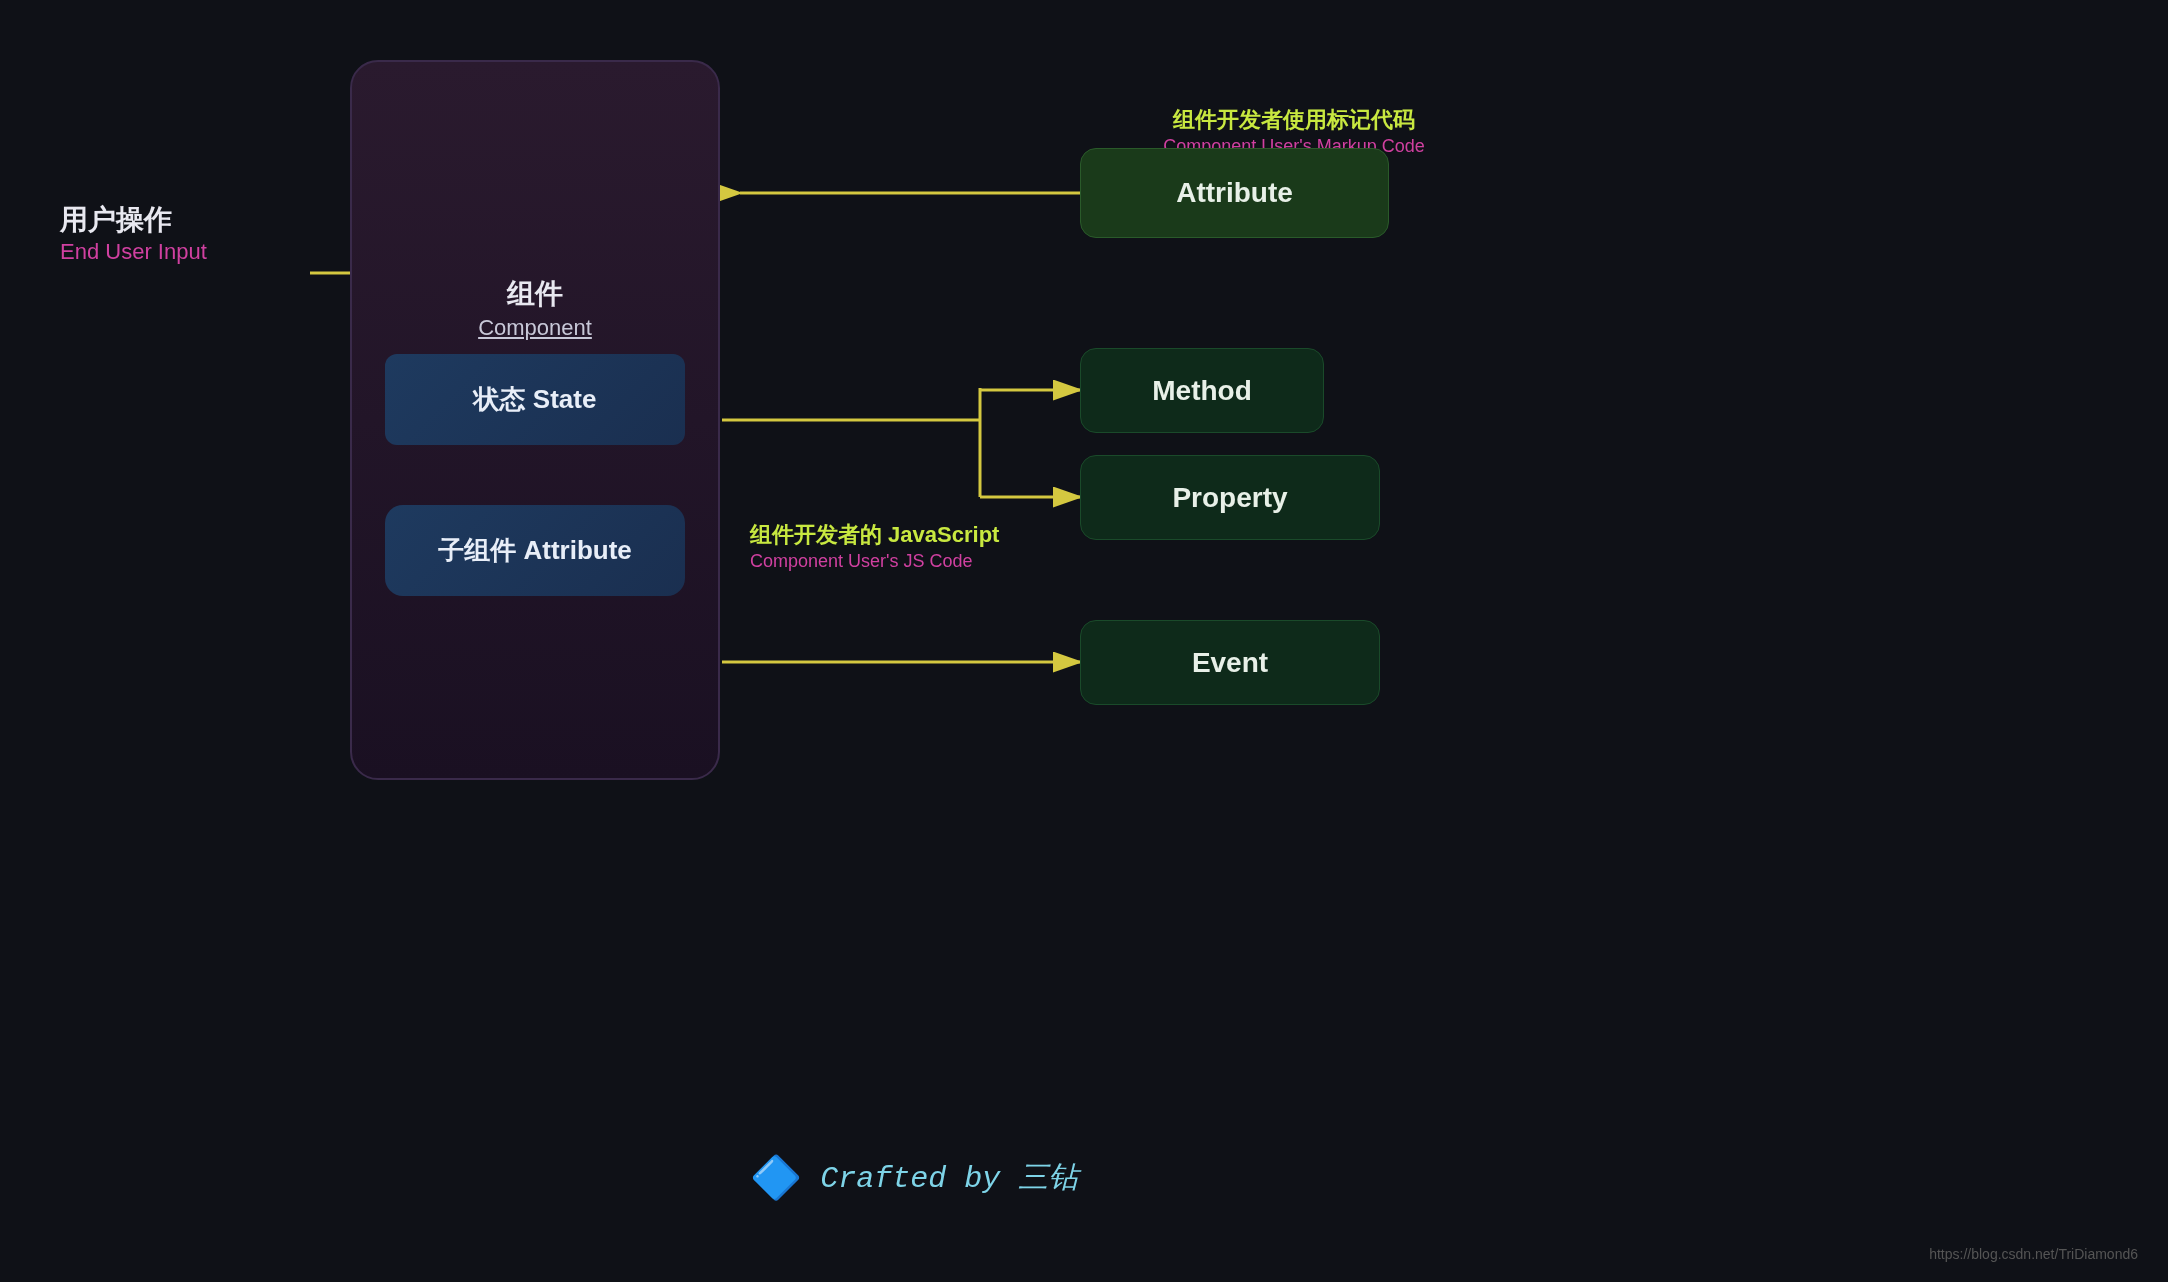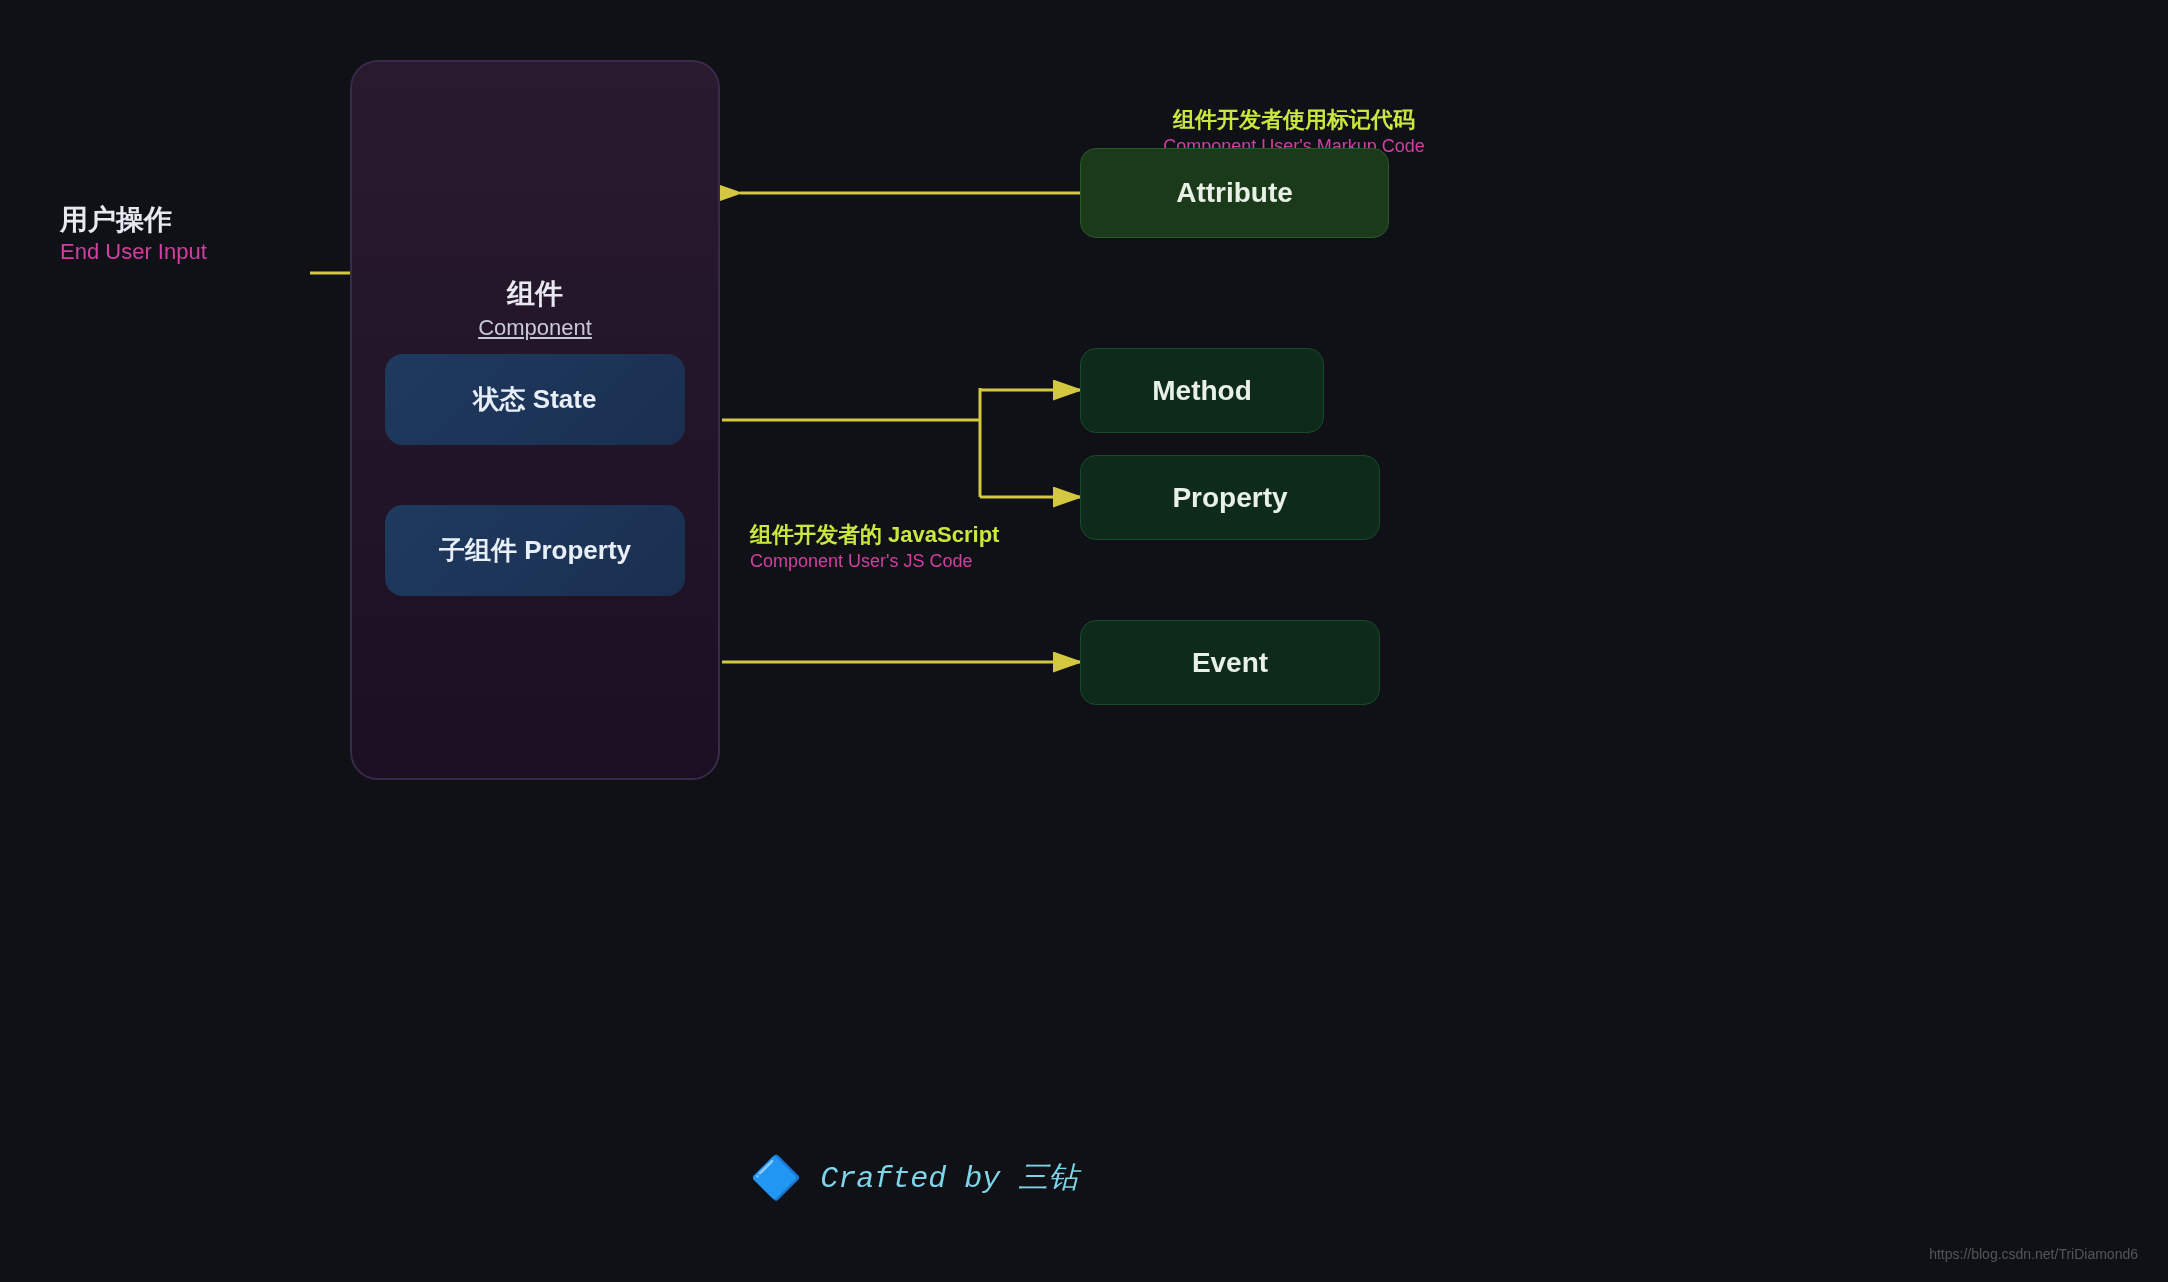--- a/index.html
+++ b/index.html
@@ -50,21 +50,21 @@
     .component-title-en {
       font-size: 22px;
       font-weight: 500;
       color: #c8c8d8;
       text-decoration: underline;
     }
 
     
     .state-box {
       background: linear-gradient(135deg, #1e3a5f 0%, #1a2f50 100%);
-      border-radius: 18px;
+      border-radius: 12px;
       width: 300px;
       padding: 28px 40px;
       text-align: center;
       margin-top: 10px;
     }
 
     .state-box-text {
       font-size: 26px;
       font-weight: 600;
       color: #e8eef8;
@@ -271,21 +271,21 @@
 
   <div class="component-box">
     <div class="component-title">
       <div class="component-title-cn">组件</div>
       <div class="component-title-en">Component</div>
     </div>
     <div class="state-box">
       <span class="state-box-text">状态 State</span>
     </div>
     <div class="children-box">
-      <span class="children-box-text">子组件 Property</span>
+      <span class="children-box-text">子组件 Attribute</span>
     </div>
   </div>
 
   <div class="top-right-label">
     <span class="label-cn">组件开发者使用标记代码</span>
     <span class="label-en">Component User's Markup Code</span>
   </div>
 
   <div class="right-box attribute-box">
     <span class="right-box-text">Attribute</span>

